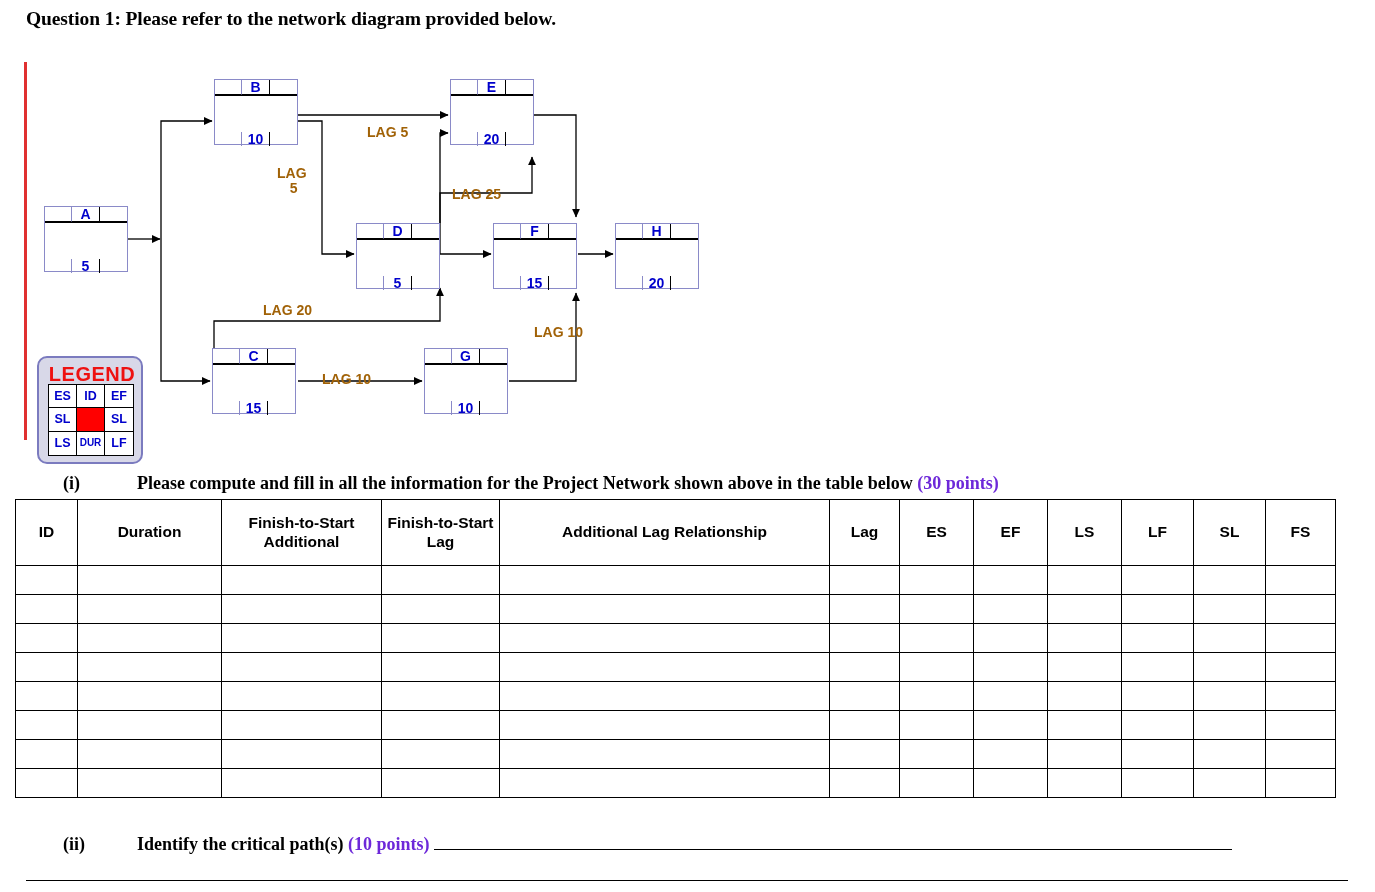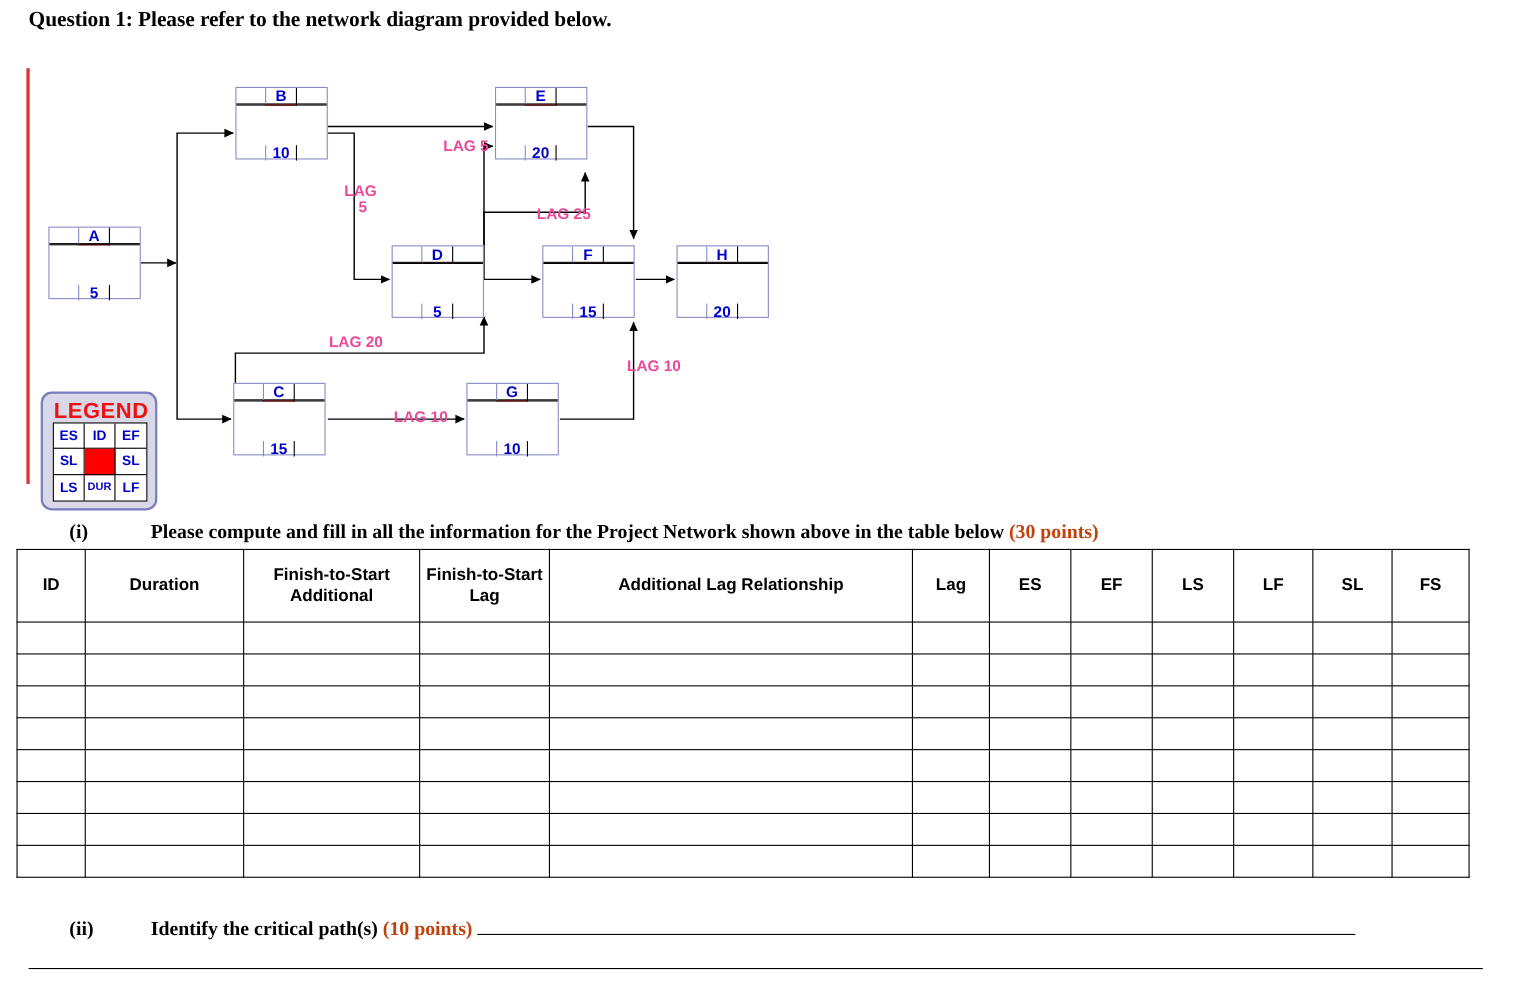--- a/index.html
+++ b/index.html
@@ -90,25 +90,24 @@
   }
   .node .cell.label-cell { border-right: 1px solid #000000; }
   .node .cell.dur-cell   { border-right: 1px solid #000000; }
 
   
   .lag-label {
     position: absolute;
     font-family: "Liberation Sans", sans-serif;
     font-size: 14px;
     font-weight: bold;
-    color: #ec4899;
+    color: #a16207;
     white-space: pre;
     line-height: 1.05;
     z-index: 5;
-    margin-left: 36px;
   }
 
   
   #legend-box {
     position: absolute;
     left: 37px;
     top: 311px;
     width: 106px;
     height: 108px;
     background: #d8d8e8;
@@ -162,21 +161,21 @@
 
   
   .part-line {
     position: absolute;
     font-family: "Liberation Serif", serif;
     font-size: 18px;
     font-weight: bold;
     white-space: nowrap;
   }
   .part-num { display: inline-block; width: 74px; }
-  .points { color: #c2410c; }
+  .points { color: #6d28d9; }
 
   #part-i-line { left: 63px; top: 473px; }
   #part-ii-line { left: 63px; top: 832px; }
 
   .answer-rule {
     display: inline-block;
     border-bottom: 1.5px solid #000000;
     height: 0.95em;
     vertical-align: baseline;
   }

